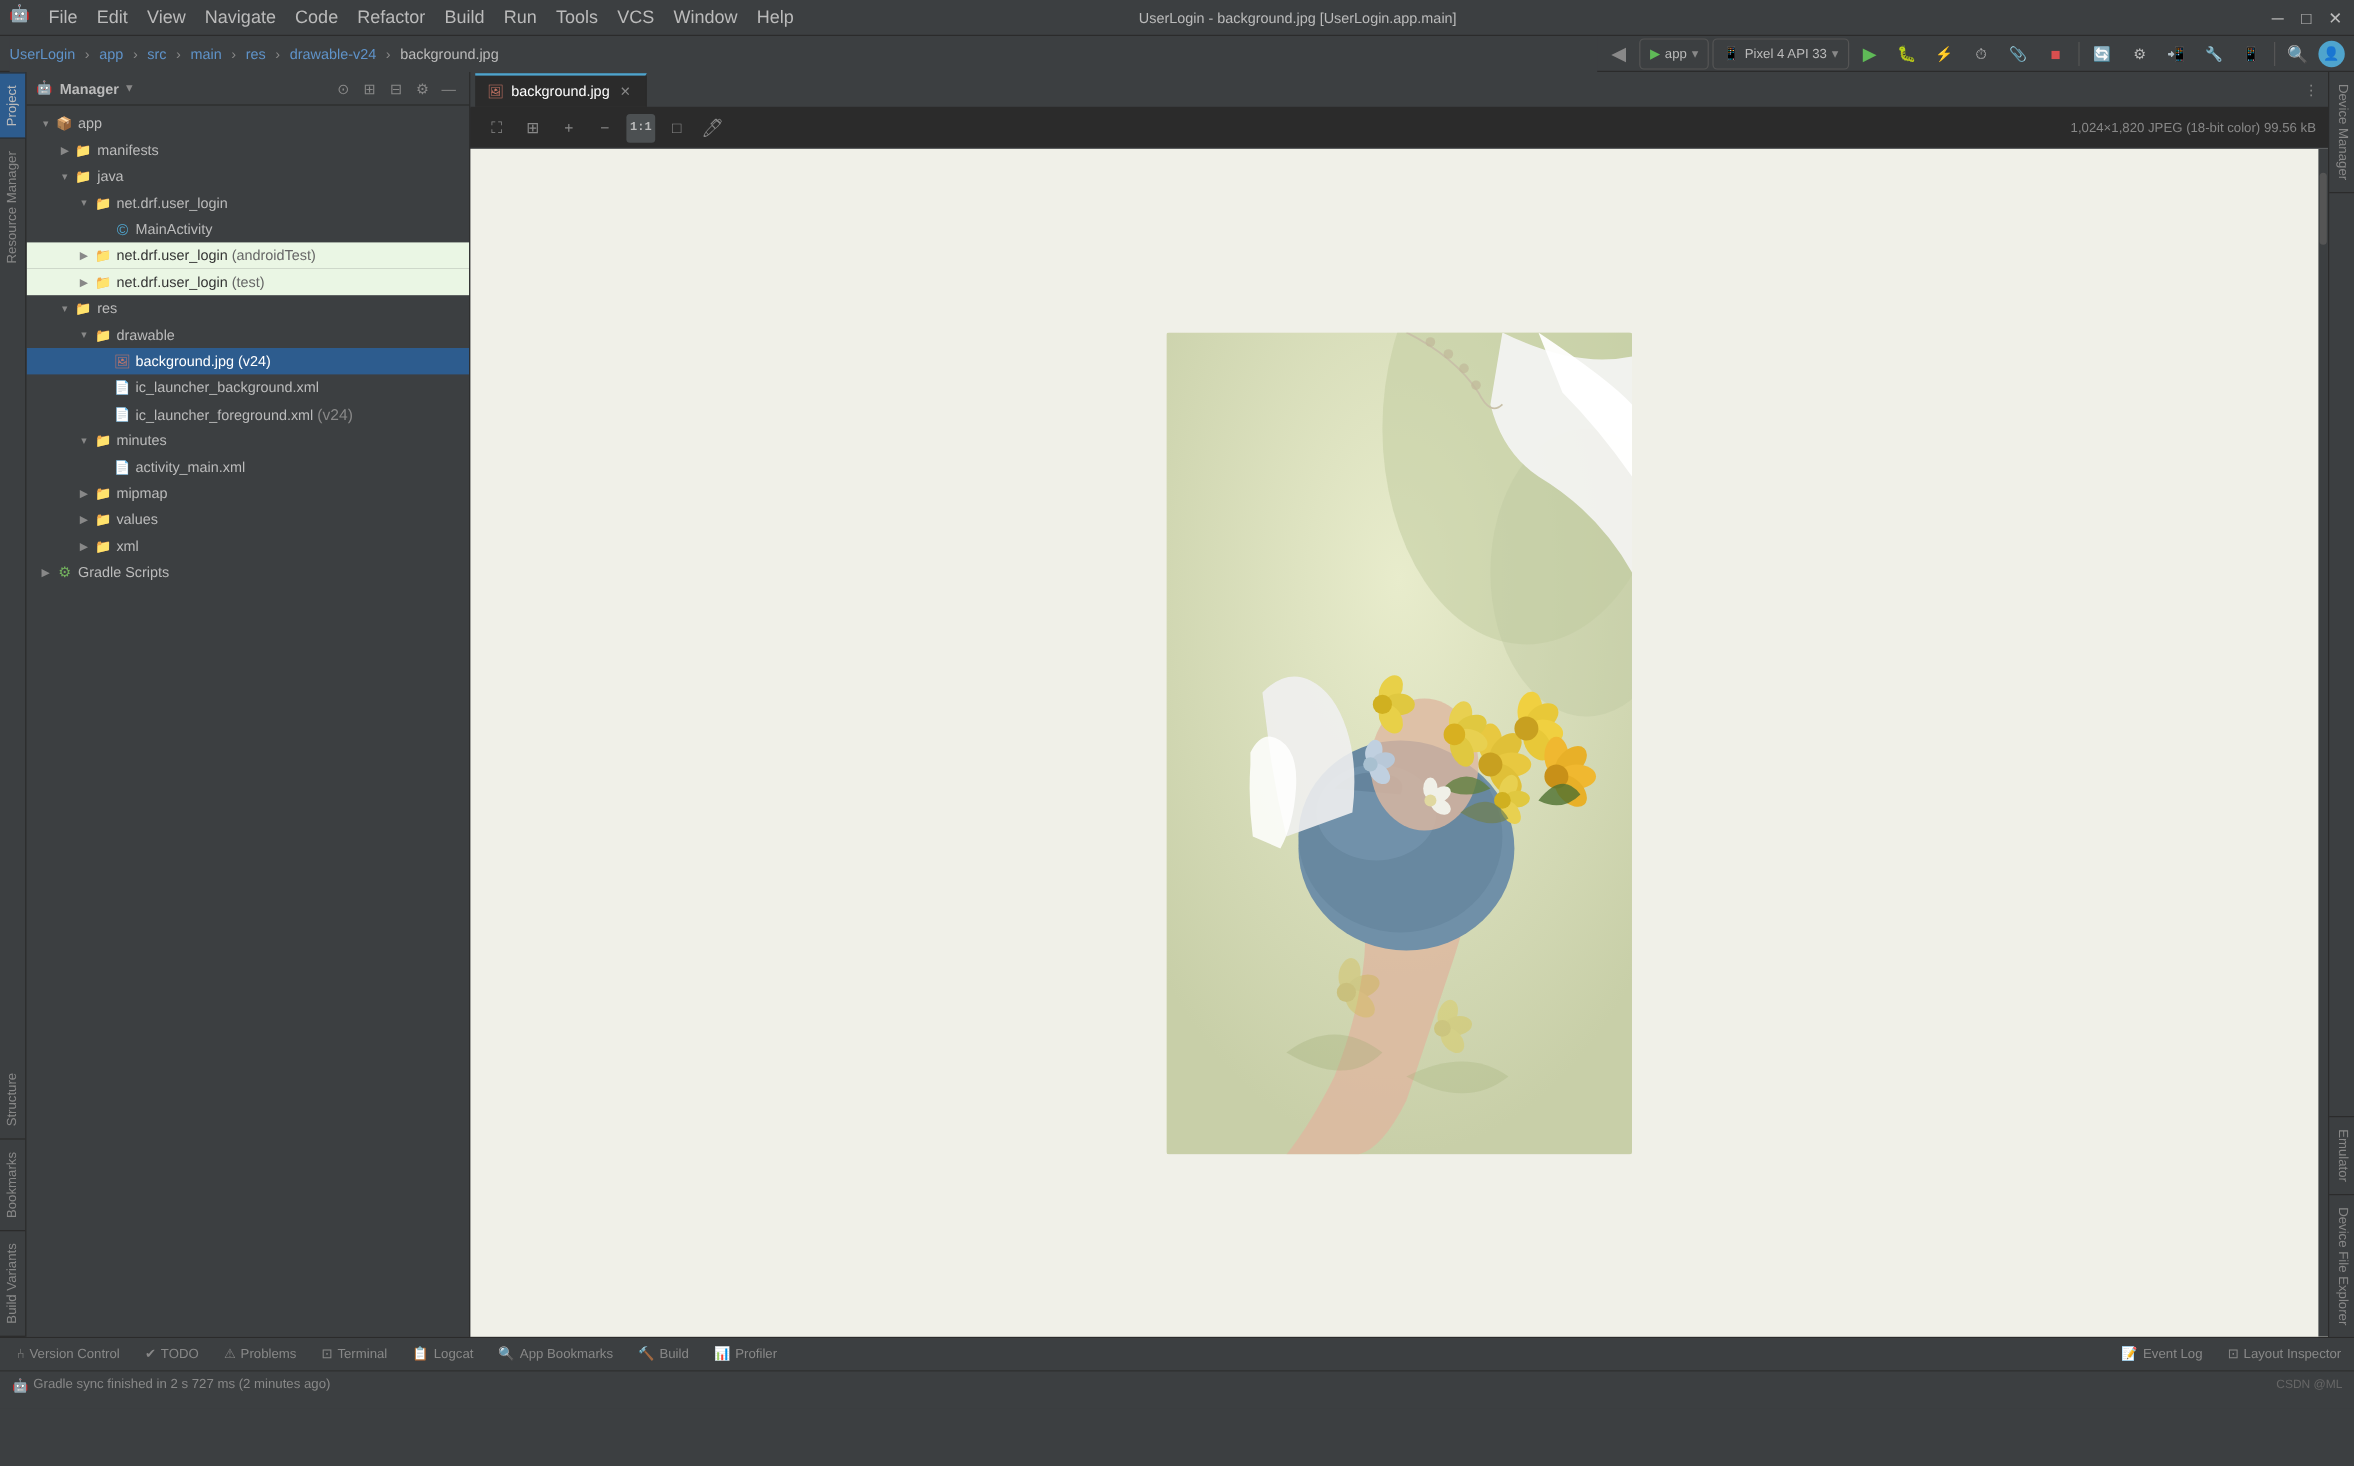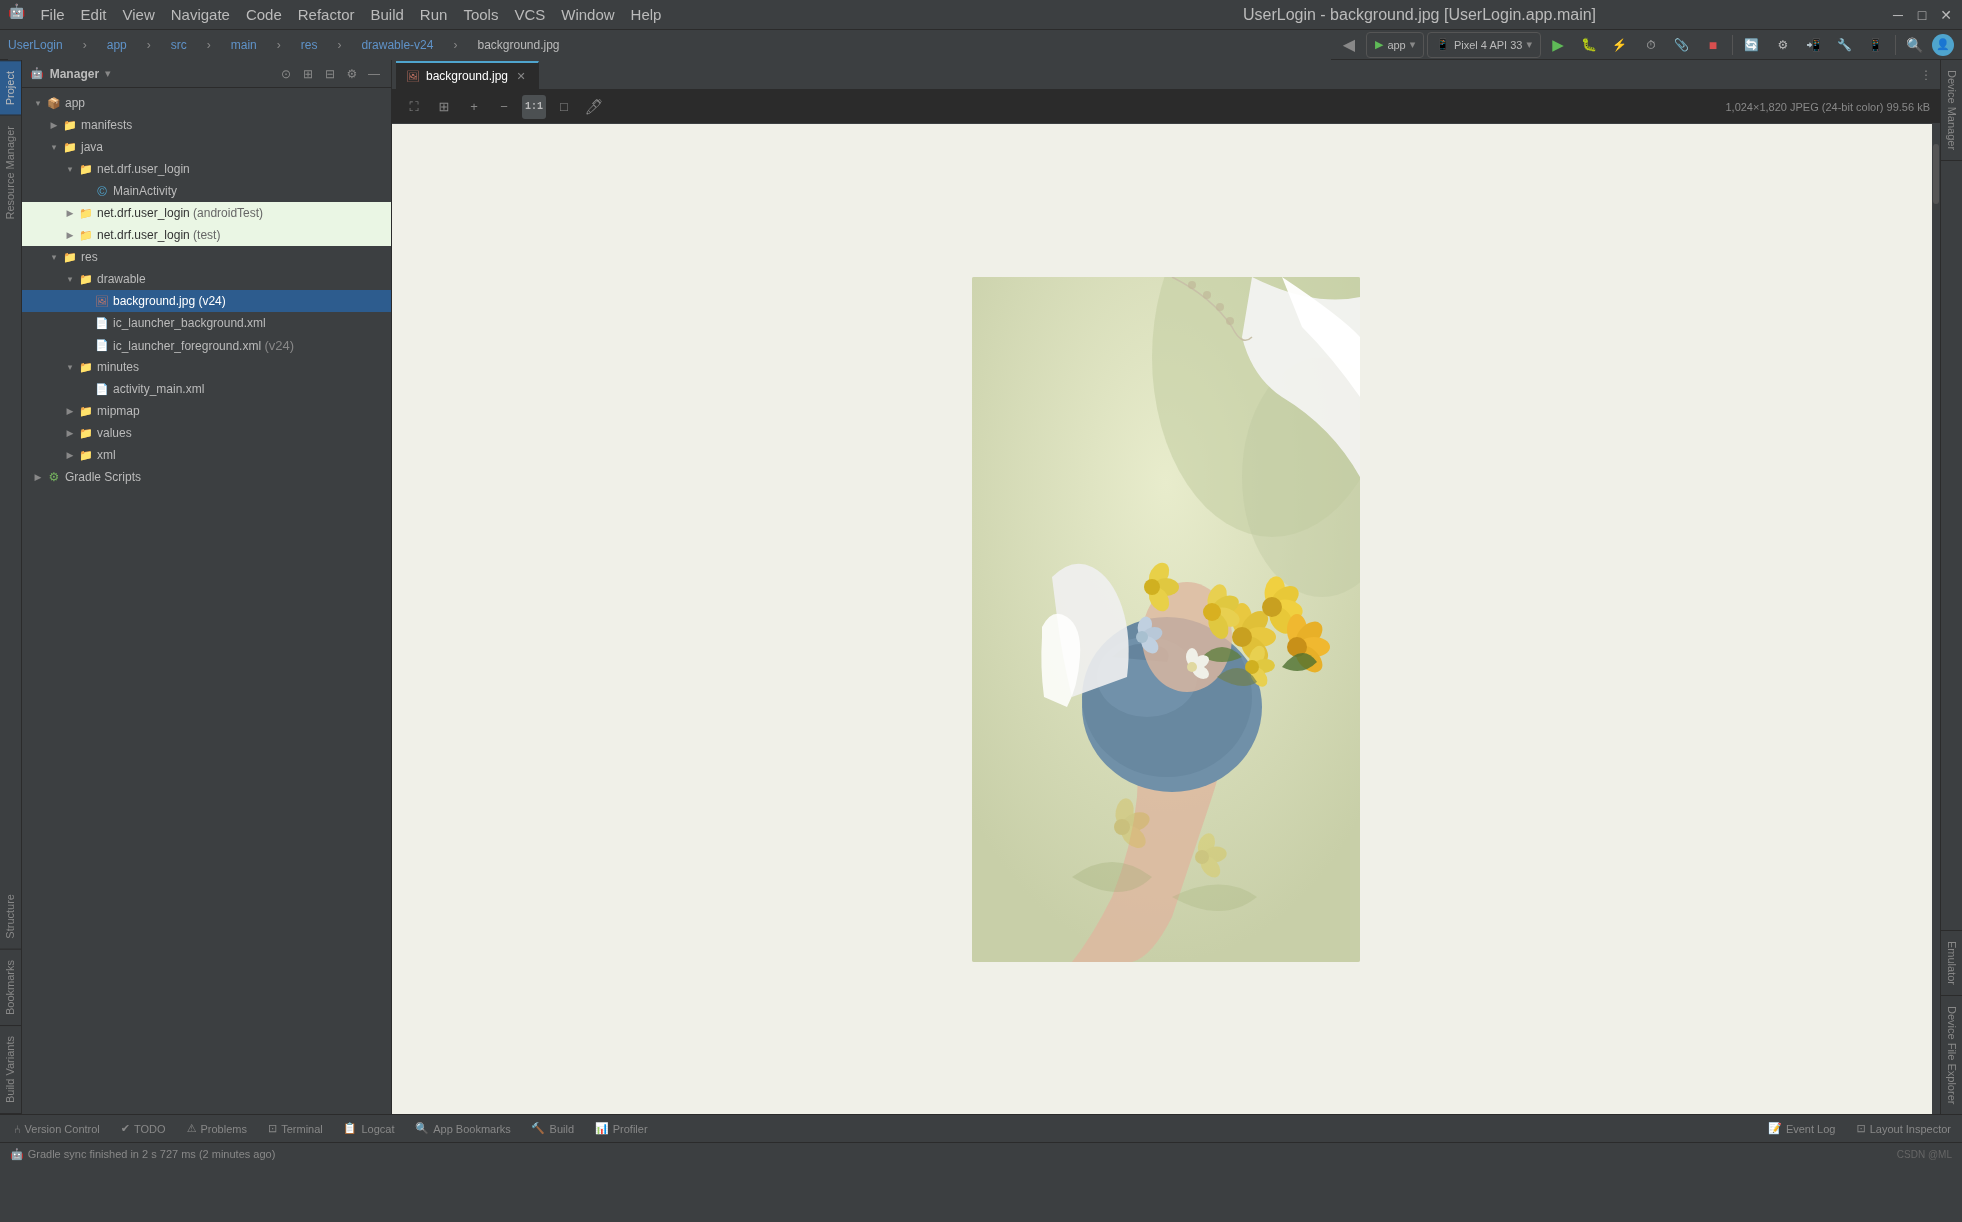--- a/index.html
+++ b/index.html
@@ -29,23 +29,23 @@
     }
     .menu-item {
       padding: 3px 7px;
       color: #bbbbbb;
       cursor: pointer;
       border-radius: 3px;
       font-size: 15px;
     }
     .title-center {
       flex: 1;
-      text-align: center;
+      text-align: left;
       color: #bbbbbb;
-      font-size: 16px;
+      font-size: 12px;
     }
     .title-controls {
       display: flex;
       gap: 8px;
       align-items: center;
     }
     .title-btn {
       width: 16px;
       height: 16px;
       display: flex;
@@ -370,21 +370,21 @@
   </div>
   <div class="title-center">UserLogin - background.jpg [UserLogin.app.main]</div>
   <div class="title-controls">
     <div class="title-btn">─</div>
     <div class="title-btn">□</div>
     <div class="title-btn">✕</div>
   </div>
 </div>
 
 <div style="display:flex; align-items:center; height:30px; background:#3c3f41; border-bottom:1px solid #2b2b2b; padding:0 8px; gap:4px;">
-  <div class="breadcrumb-bar" style="flex:1; height:30px; padding:0; border:none; display:flex; align-items:center; gap:20px;">
+  <div class="breadcrumb-bar" style="flex:1; height:30px; padding:0; border:none; display:flex; align-items:center; gap:8px;">
     <span class="breadcrumb-item">UserLogin</span>
     <span class="breadcrumb-sep">›</span>
     <span class="breadcrumb-item">app</span>
     <span class="breadcrumb-sep">›</span>
     <span class="breadcrumb-item">src</span>
     <span class="breadcrumb-sep">›</span>
     <span class="breadcrumb-item">main</span>
     <span class="breadcrumb-sep">›</span>
     <span class="breadcrumb-item">res</span>
     <span class="breadcrumb-sep">›</span>
@@ -592,21 +592,21 @@
     </div>
 
     <div class="editor-toolbar">
       <div class="editor-tool-btn" title="Fit screen">⛶</div>
       <div class="editor-tool-btn" title="Show grid">⊞</div>
       <div class="editor-tool-btn" title="Zoom in">+</div>
       <div class="editor-tool-btn" title="Zoom out">−</div>
       <div class="editor-tool-btn active" title="Actual size" style="font-size:10px; font-weight:bold;font-family:Liberation Mono, monospace;">1:1</div>
       <div class="editor-tool-btn" title="Toggle background">□</div>
       <div class="editor-tool-btn" title="Color picker" style="font-size:15px;">🖊</div>
-      <div class="editor-info">1,024×1,820 JPEG (24-bit color) 99.56 kB</div>
+      <div class="editor-info">1,024×1,820 JPEG (18-bit color) 99.56 kB</div>
     </div>
 
     <div class="editor-content">
 
       <div class="image-viewer">
         <svg class="floral-svg" viewBox="0 0 388 685" xmlns="http://www.w3.org/2000/svg">
 
           <rect width="388" height="685" fill="#d4d9b8"></rect>
           <rect width="388" height="685" fill="url(#bgGrad)"></rect>
 

